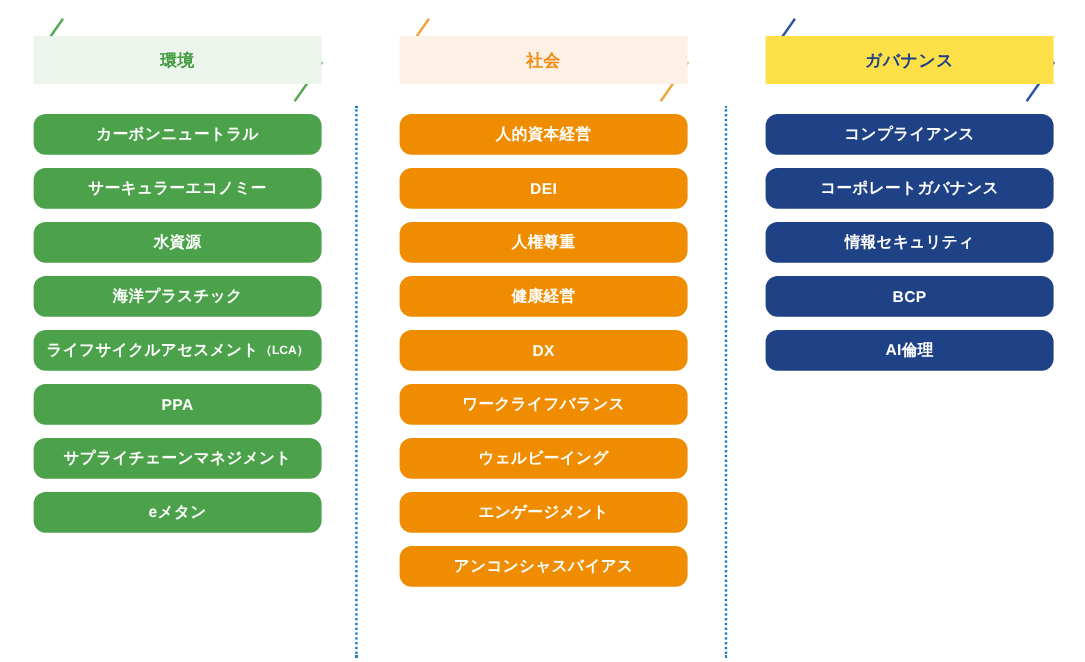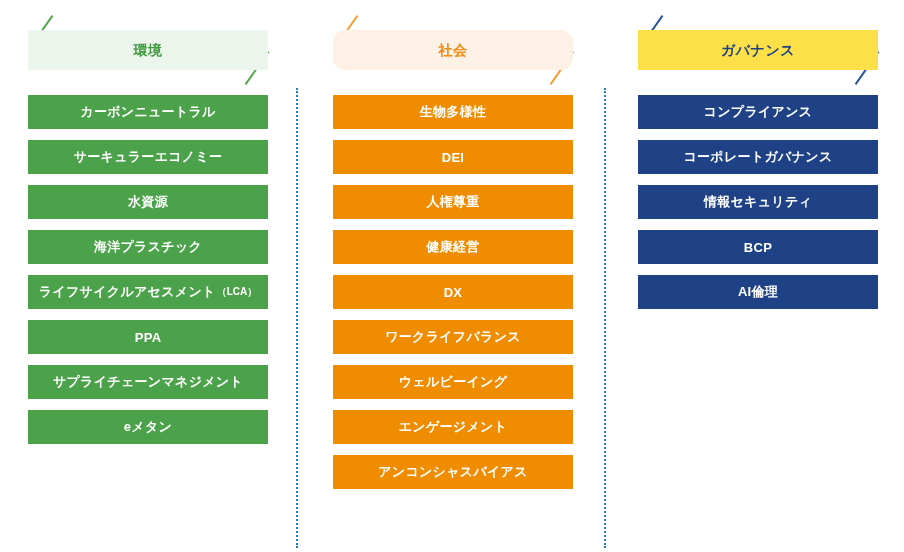--- a/index.html
+++ b/index.html
@@ -63,41 +63,41 @@
     transform:rotate(35deg);
   }
   .slash-tl{left:37px;top:12px;}
   .slash-br{left:253px;top:48px;}
 
   
   #col-env .header-box{background:#ecf5ec;}
   #col-env .header-label{color:#3F9A3C;}
   #col-env .slash{background:#52A84F;}
   
-  #col-soc .header-box{background:#fdf0e4;border-radius:12px;}
+  #col-soc .header-box{background:#fdf0e4;}
   #col-soc .header-label{color:#EE8B10;}
   #col-soc .slash{background:#F2A13A;}
   
   #col-gov .header-box{background:#fde047;}
   #col-gov .header-label{color:#1F4286;}
   #col-gov .slash{background:#2C54A0;}
 
   
   .pill-list{
     position:absolute;
     top:95px;
     left:25px;
     width:240px;
     display:flex;
     flex-direction:column;
     gap:11px;
   }
   .pill{
     height:34px;
-    border-radius:0;
+    border-radius:10px;
     display:flex;
     align-items:center;
     justify-content:center;
     color:#ffffff;
     font-size:13px;
     font-weight:bold;
     letter-spacing:.3px;
     box-sizing:border-box;
     padding:0 6px;
     white-space:nowrap;
@@ -160,21 +160,21 @@
   <div class="column" id="col-soc">
     <div class="col-header">
       <div class="slash slash-tl"></div>
       <div class="slash slash-br"></div>
       <div class="header-box">
         <span class="header-label">社会</span>
       </div>
     </div>
     <div class="pill-list">
       <div class="pill">
-          <span>生物多様性</span>
+          <span>人的資本経営</span>
         </div>
       <div class="pill">
           <span>DEI</span>
         </div>
       <div class="pill">
           <span>人権尊重</span>
         </div>
       <div class="pill">
           <span>健康経営</span>
         </div>

